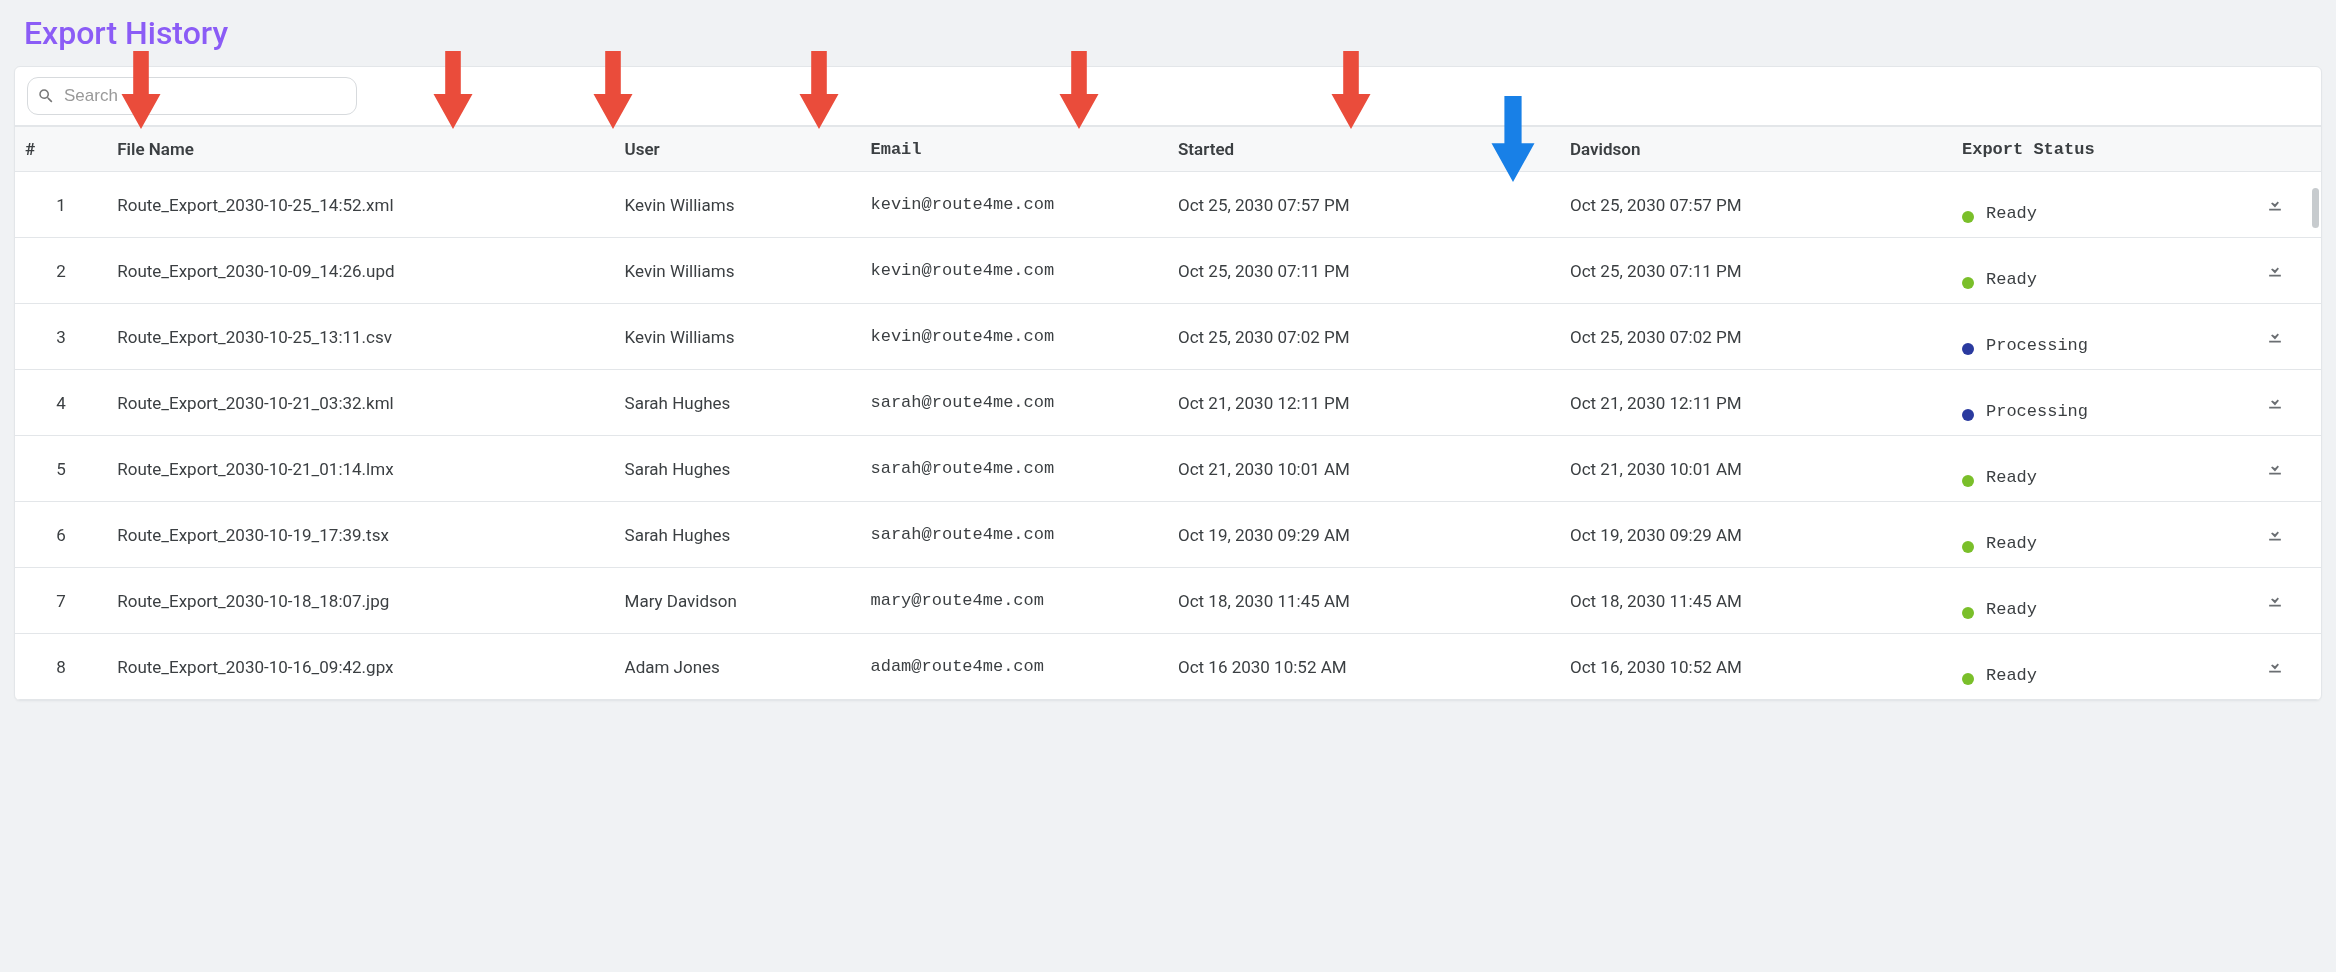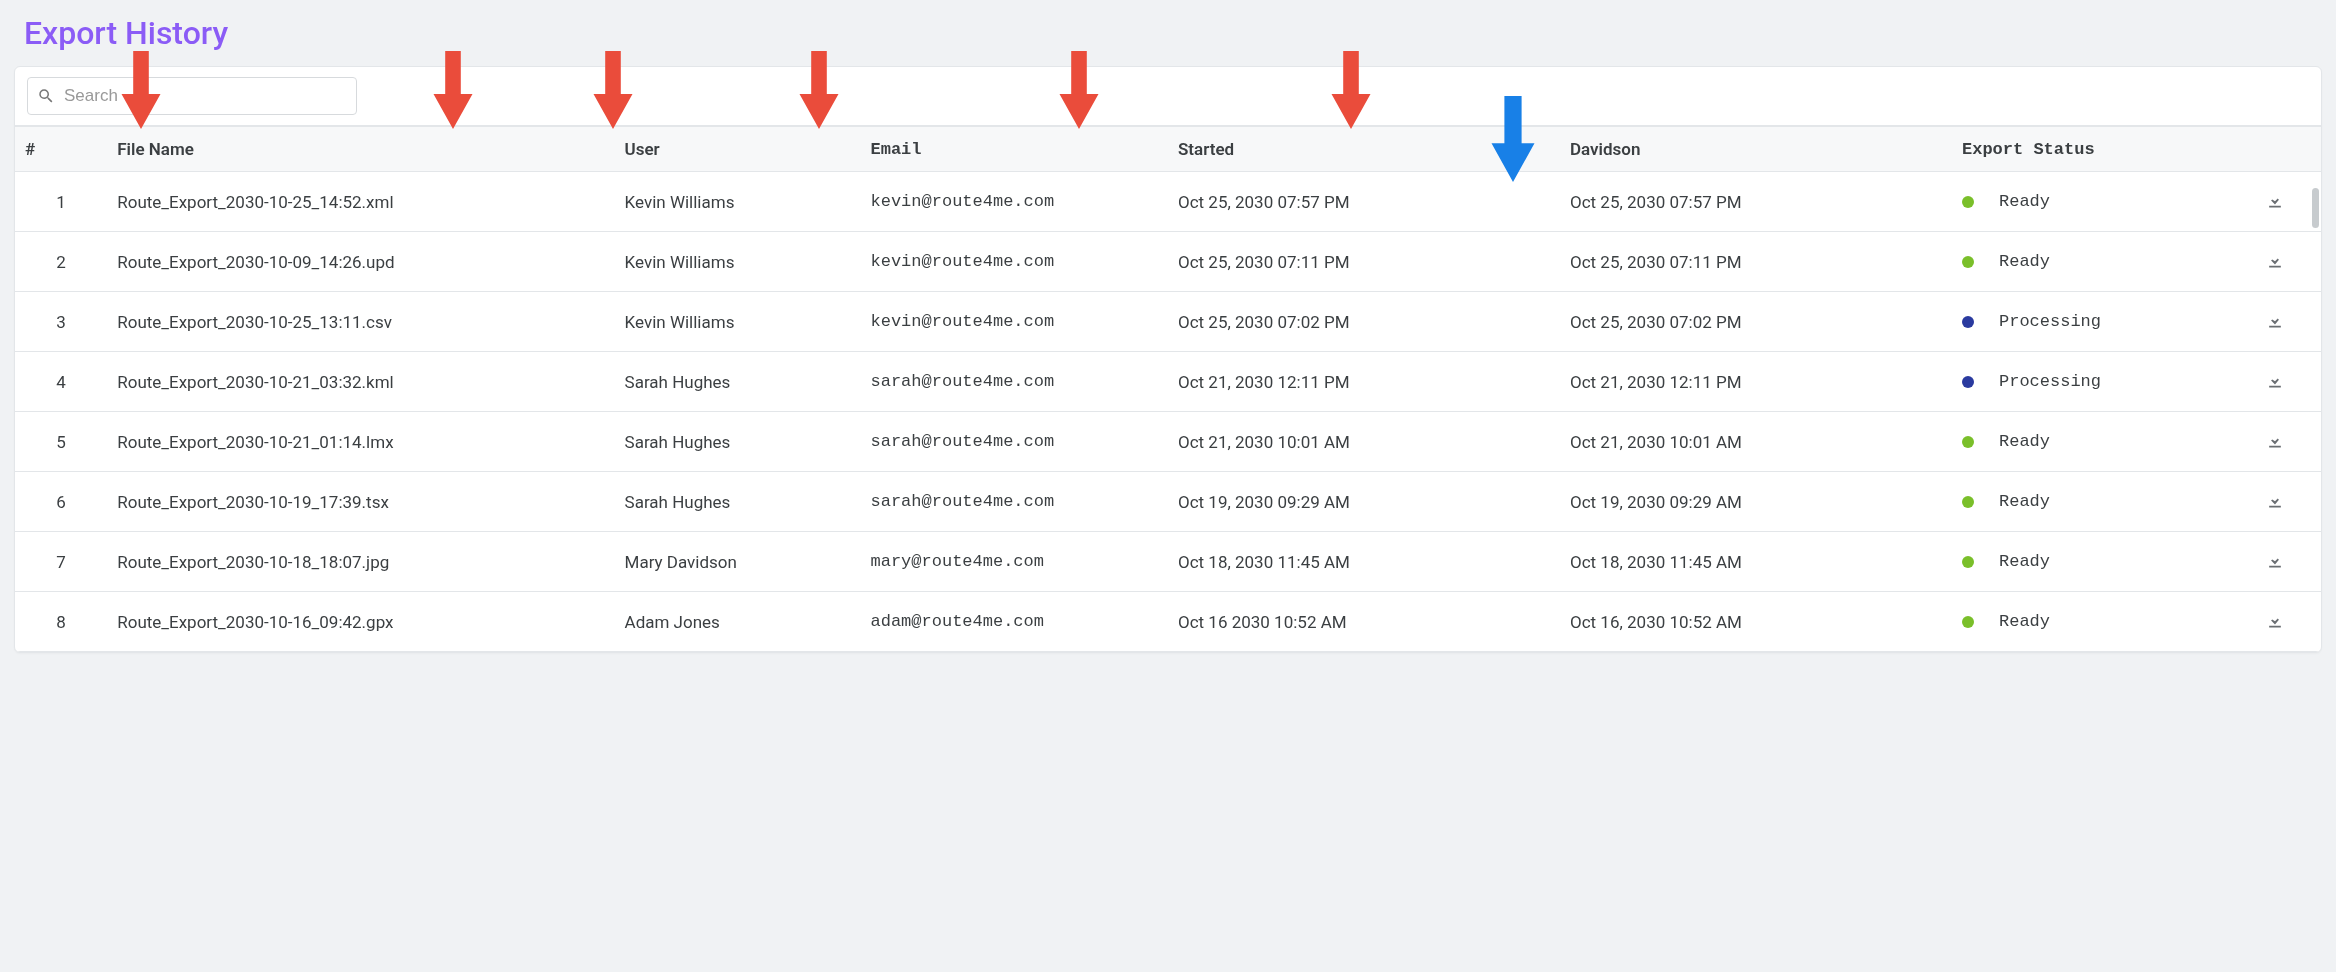--- a/index.html
+++ b/index.html
@@ -46,21 +46,21 @@
   .search-wrap svg {
     position: absolute;
     left: 10px; top: 50%; transform: translateY(-50%);
     width: 18px; height: 18px;
     fill: #777;
   }
   .search-input {
     width: 100%;
     height: 38px;
     border: 1px solid #d7dadd;
-    border-radius: 4px;
+    border-radius: 11px;
     padding: 0 10px 0 36px;
     font-size: 17px;
     color: #ec4899;
   }
   .search-input::placeholder { color: #999; }
 
   table.grid {
     width: 100%;
     border-collapse: collapse;
     table-layout: fixed;
@@ -91,21 +91,21 @@
   .col-file  { width: 330px; }
   .col-user  { width: 160px; }
   .col-email { width: 200px; font-family: Liberation Mono, monospace; }
   .col-start { width: 255px; }
   .col-comp  { width: 255px; }
   .col-status{ width: 180px; font-family: Liberation Mono, monospace; }
   .col-dl    { width: 60px; text-align:center; }
 
   td.col-num { color:#555; }
 
-  .status { display:flex; align-items:center; gap:25px; }
+  .status { display:flex; align-items:flex-end; gap:12px;margin-top:18px; }
   .dot { width:12px; height:12px; border-radius:50%; flex:0 0 auto; }
   .dot.green { background: var(--dot-green); }
   .dot.blue  { background: var(--dot-blue); }
 
   .dl-btn {
     background:none; border:none; padding:4px; cursor:pointer;
     display:inline-flex; align-items:center; justify-content:center;
   }
   .dl-btn svg { width:20px; height:20px; fill:#6a6e72; }
 

